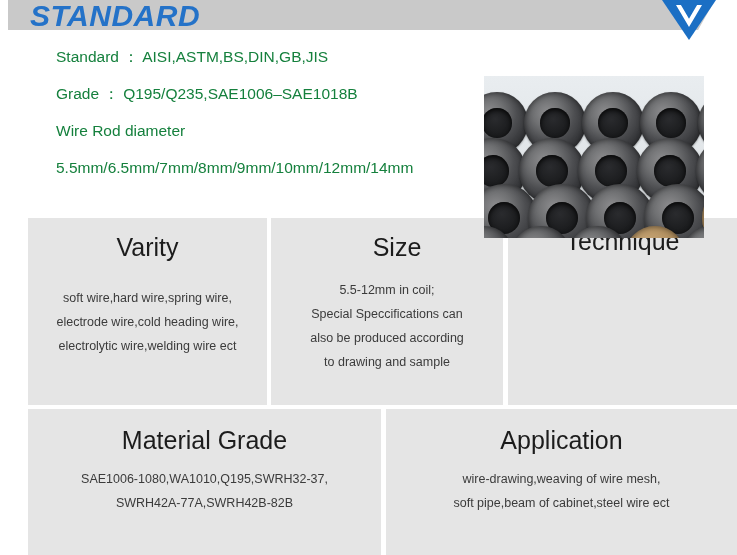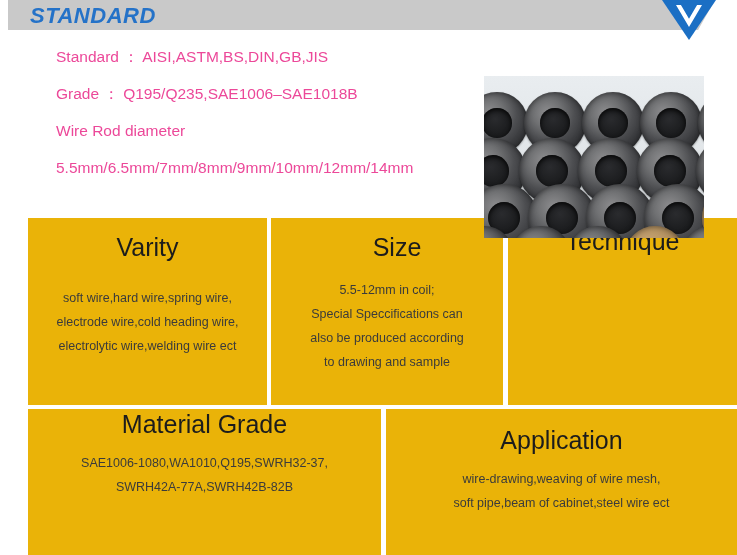--- a/index.html
+++ b/index.html
@@ -31,21 +31,21 @@
     width: 707px;
     height: 30px;
     background: #c9c9c9;
     -webkit-clip-path: polygon(0 0, 100% 0, 97.6% 100%, 0 100%);
     clip-path: polygon(0 0, 100% 0, 97.6% 100%, 0 100%);
   }
   .header-title {
     position: absolute;
     left: 30px;
     top: 1px;
-    font-size: 22px;
+    font-size: 30px;
     font-weight: bold;
     font-style: italic;
     letter-spacing: 0.5px;
     color: #2472c8;
     line-height: 29px;
     white-space: nowrap;
   }
   .header-triangle {
     position: absolute;
     left: 662px;
@@ -76,21 +76,21 @@
     height: 172px;
   }
   .spec-list {
     position: absolute;
     left: 56px;
     top: 12px;
     width: 430px;
   }
   .spec-line {
     font-size: 15.5px;
-    color: #ec4899;
+    color: #15803d;
     line-height: 17px;
     margin-bottom: 20px;
     white-space: nowrap;
   }
   .spec-line:last-child { margin-bottom: 0; }
 
   
   .photo {
     position: absolute;
     left: 484px;
@@ -122,21 +122,21 @@
   .coil.wood {
     background: radial-gradient(circle at 40% 34%, #caa878 0%, #b08e5e 45%, #8e6f45 100%);
   }
   .coil.wood::after {
     background: radial-gradient(circle at 44% 38%, #a9895c 0%, #8a6c44 60%, #6d5433 100%);
   }
 
   
   .panel {
     position: absolute;
-    background: #eab308;
+    background: #e5e5e5;
     box-sizing: border-box;
   }
   .panel-title {
     text-align: center;
     font-size: 25px;
     color: #1c1c1c;
     font-weight: normal;
     line-height: 30px;
   }
   .panel-body {
@@ -156,21 +156,21 @@
   #panel-varity .panel-body     { margin-top: 24px; }
   #panel-size .panel-title      { margin-top: 14px; padding-left: 20px; }
   #panel-size .panel-body       { margin-top: 16px; }
   #panel-technique .panel-title { margin-top: 8px; }
   #panel-technique .panel-body  { margin-top: 50px; }
 
   
   #panel-material    { left: 28px;  top: 409px; width: 353px; height: 146px; }
   #panel-application { left: 386px; top: 409px; width: 351px; height: 146px; }
 
-  #panel-material .panel-title    { }
+  #panel-material .panel-title    { margin-top: 16px; }
   #panel-material .panel-body     { margin-top: 12px; }
   #panel-application .panel-title { margin-top: 16px; }
   #panel-application .panel-body  { margin-top: 12px; }
 </style>
 </head>
 <body>
 
 <div class="header">
   <div class="header-bar"></div>
   <div class="header-title">STANDARD</div>

